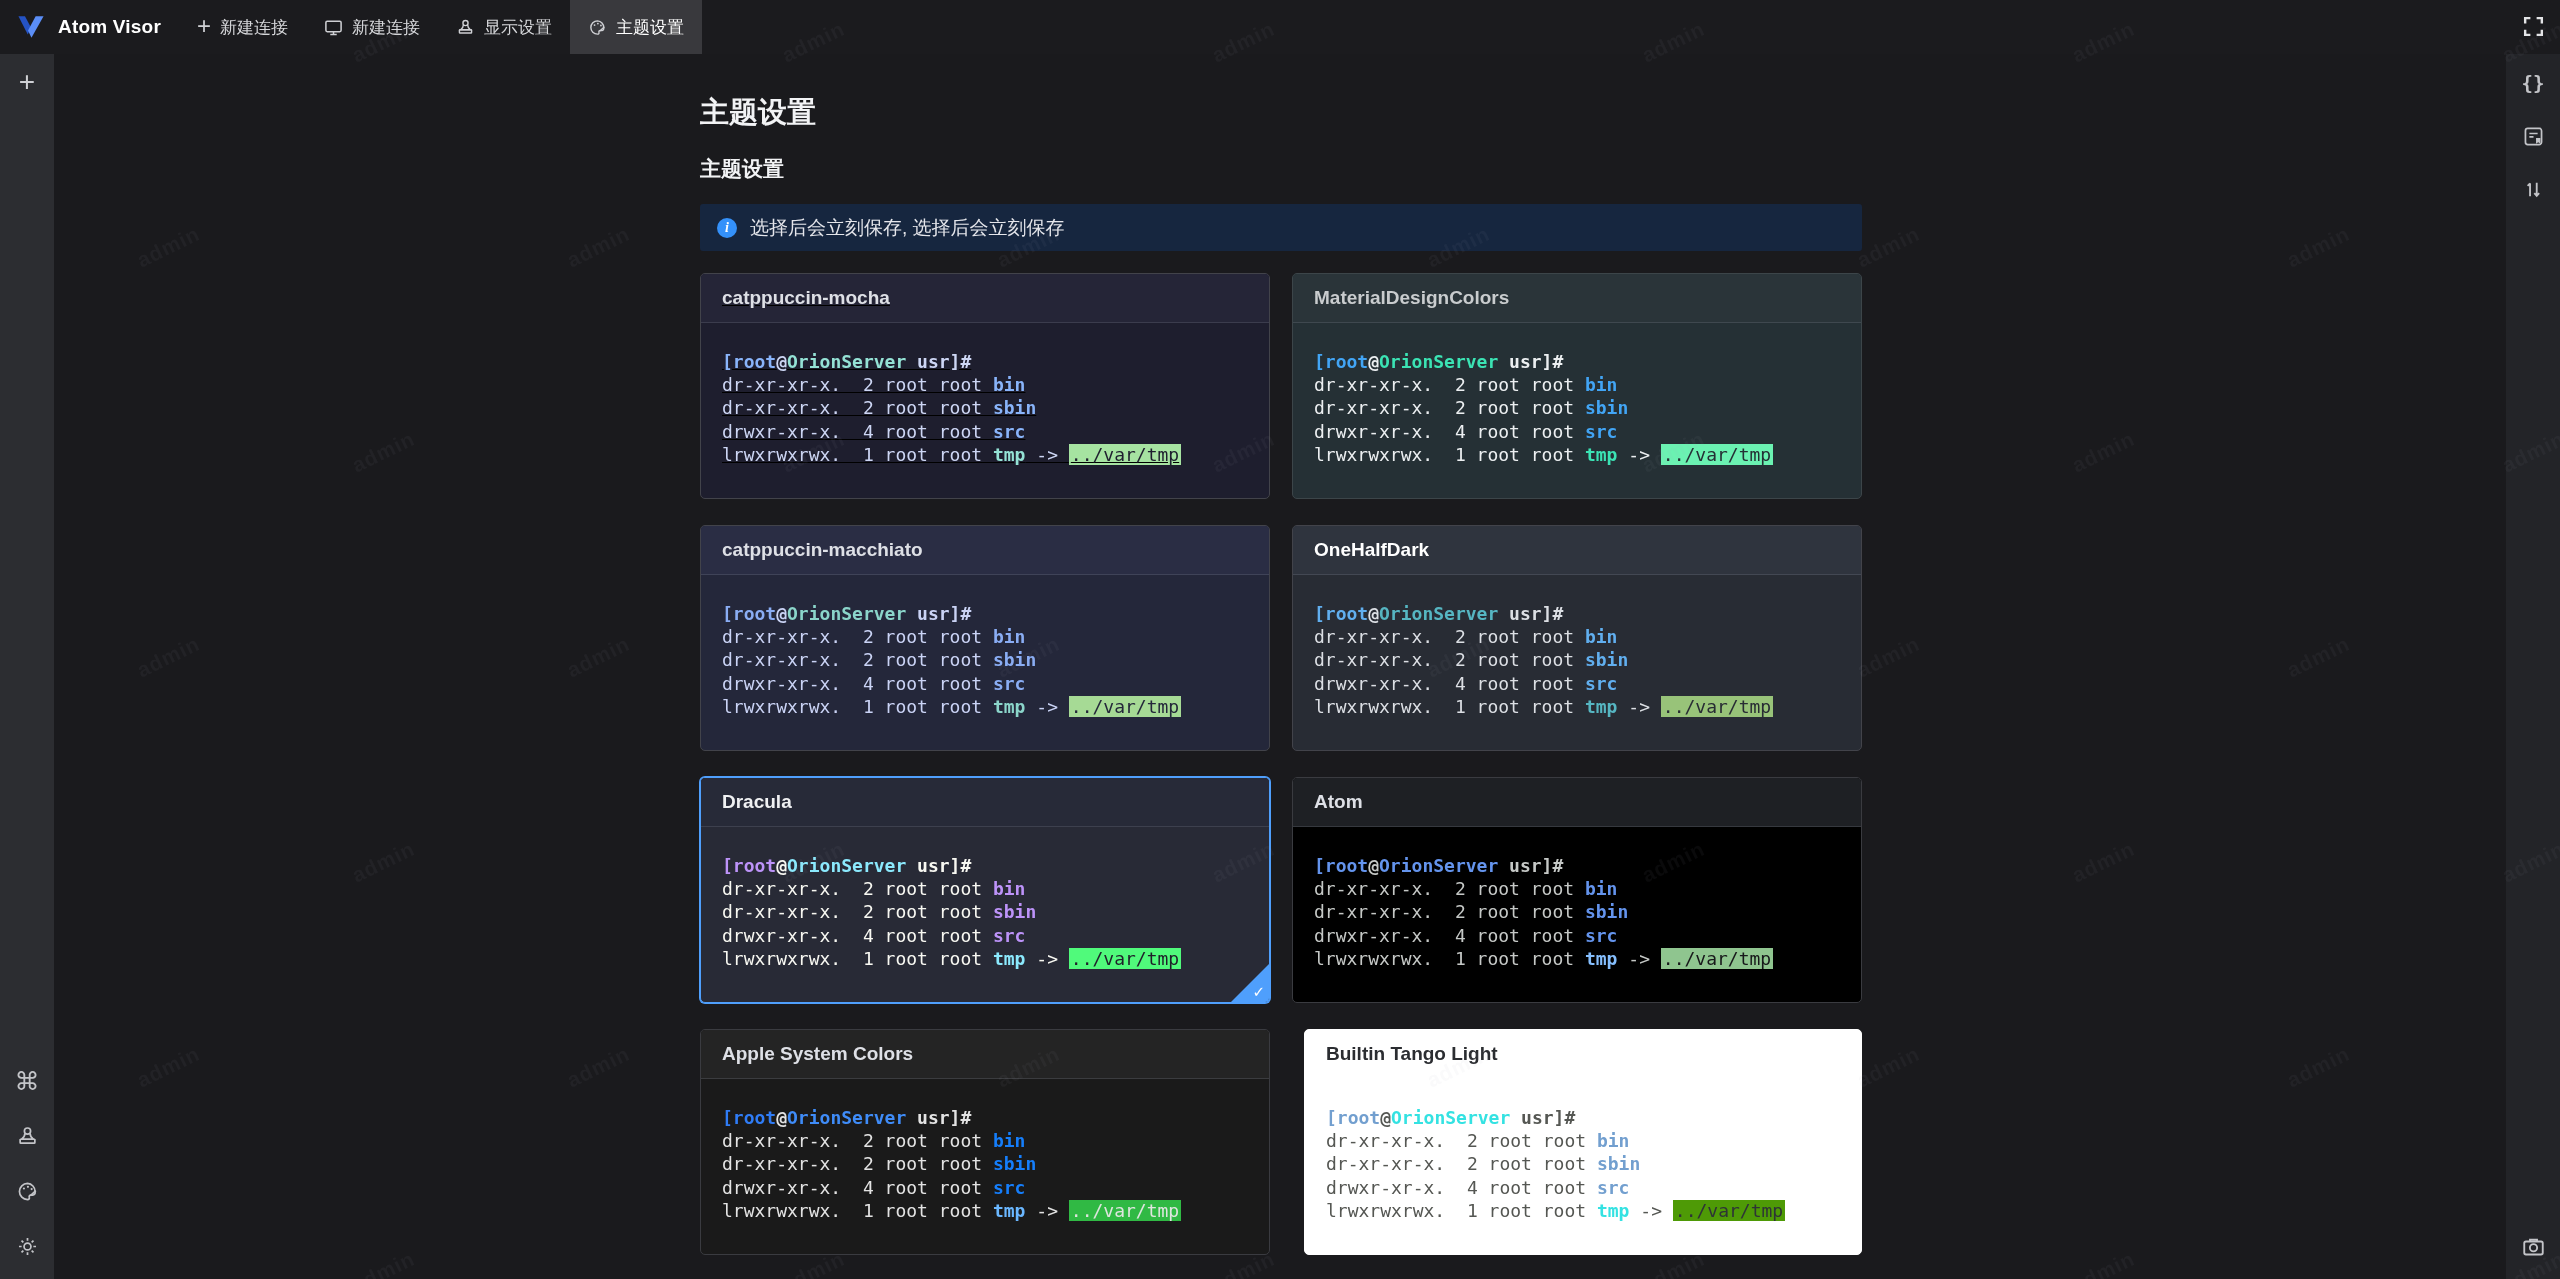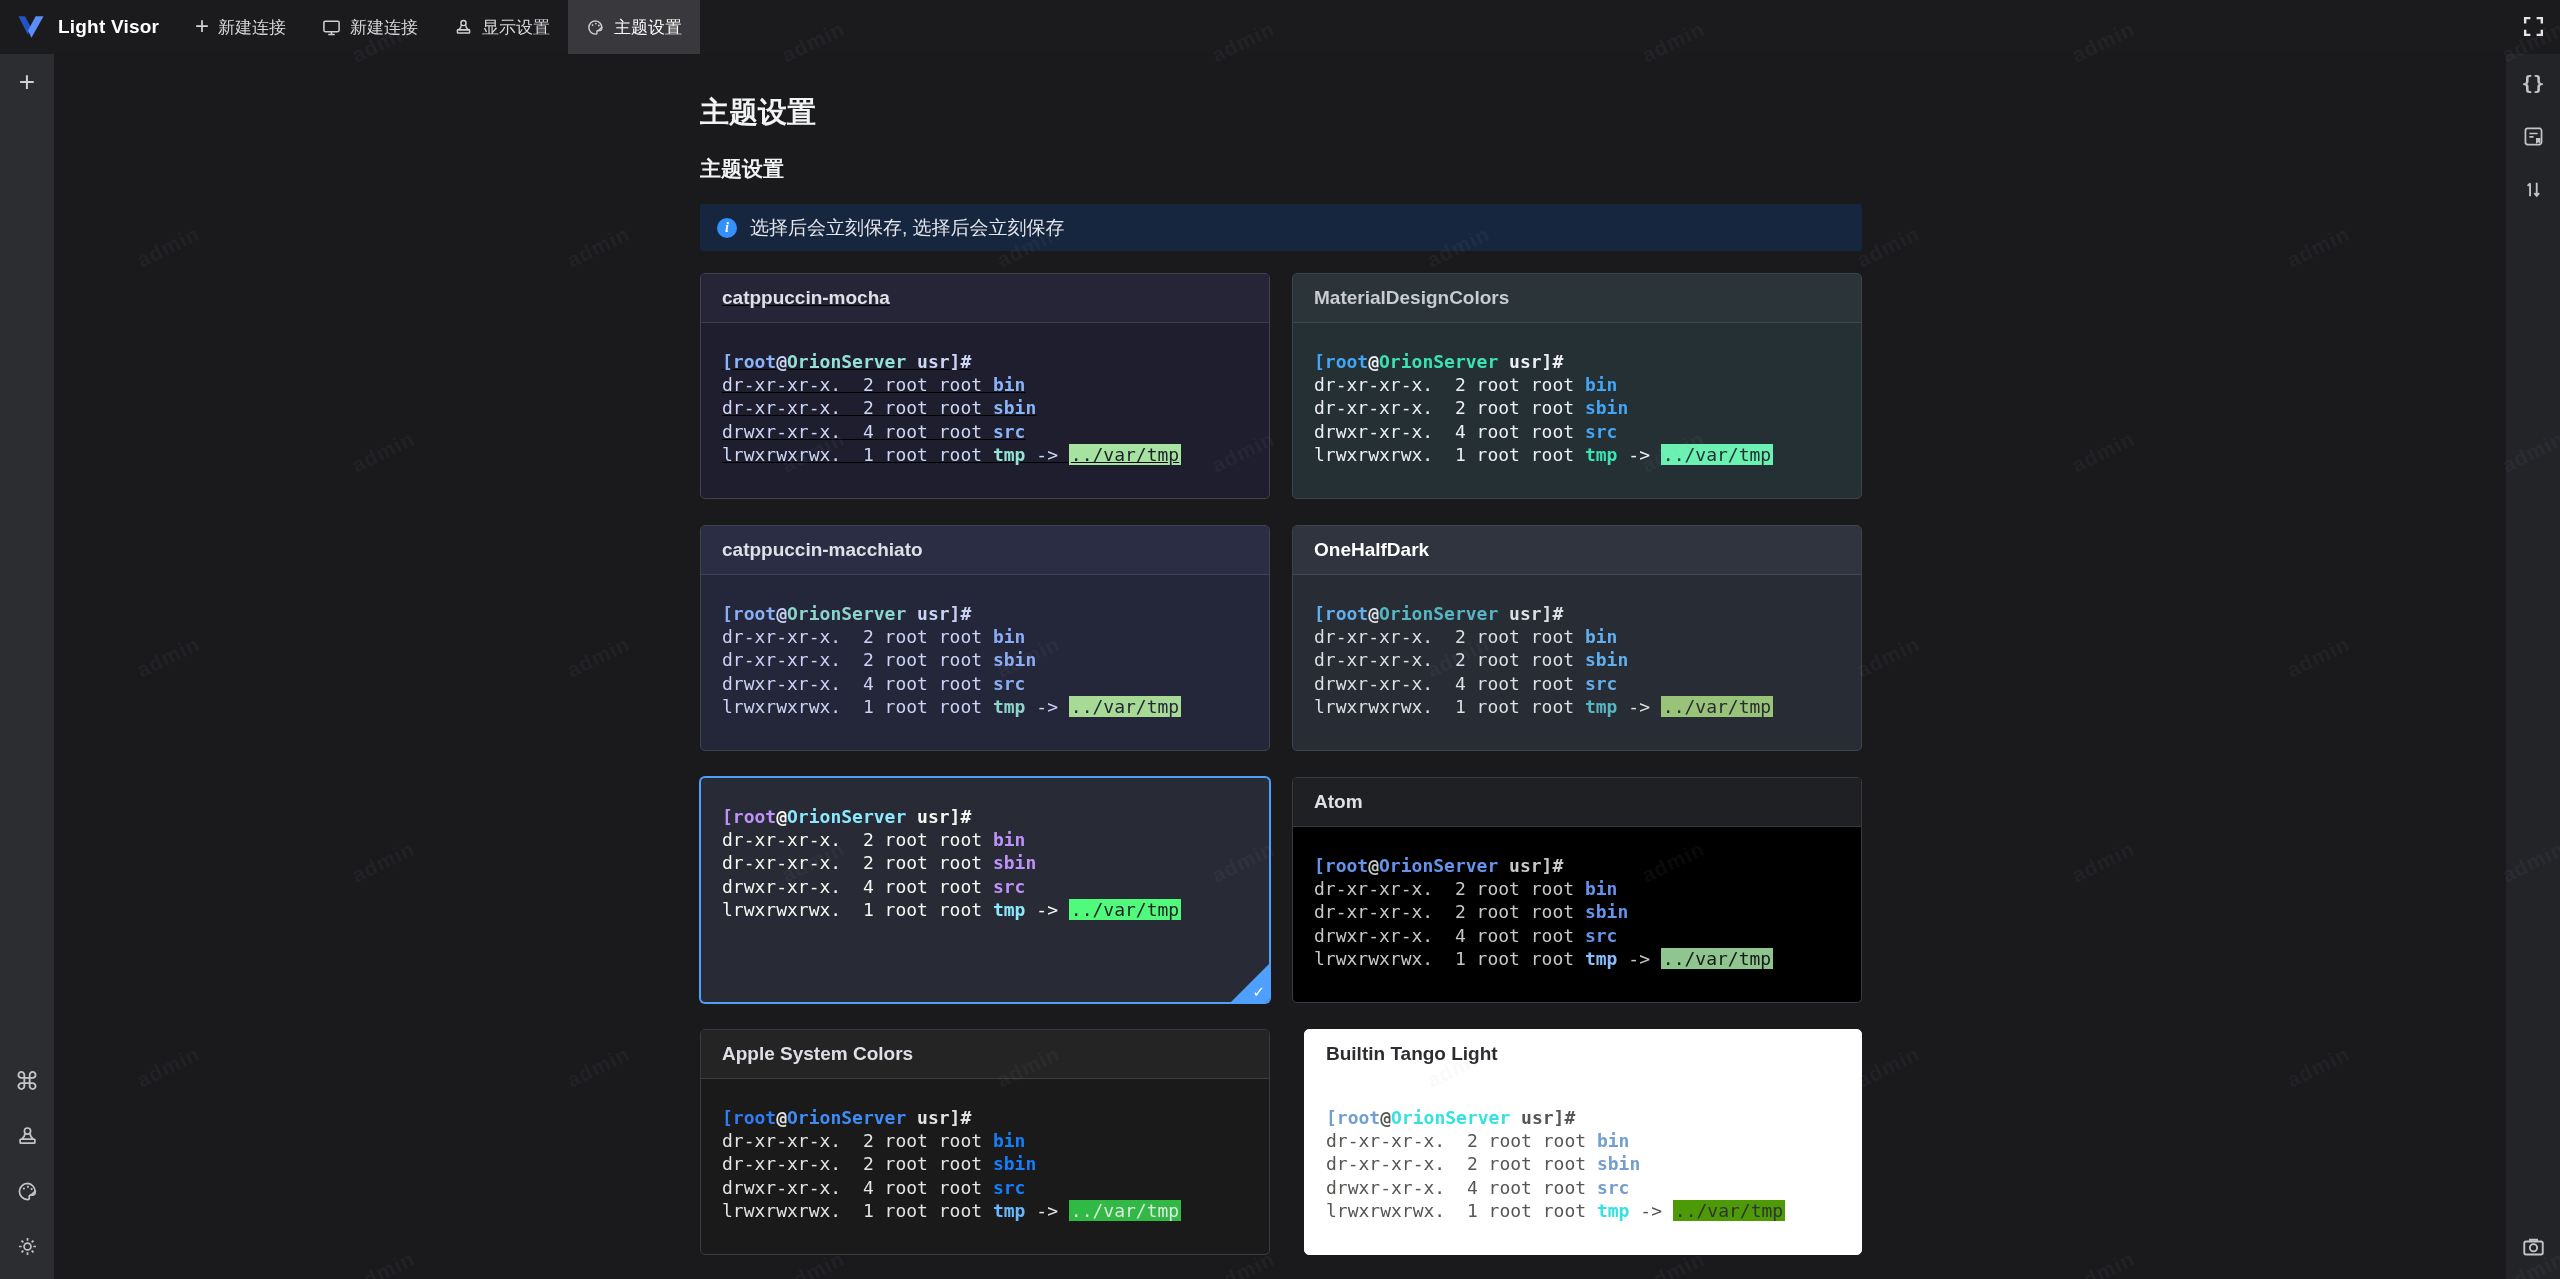--- a/index.html
+++ b/index.html
@@ -76,21 +76,21 @@
 <body>
 
 <header class="navbar">
   <div class="brand">
     <span>
       <svg width="30" height="26" viewBox="0 0 32 28">
         <path d="M2.5 2.5 L12.5 22 L16 14.5 L9.5 2.5 Z" fill="#2553c4"></path>
         <path d="M29.5 2.5 L16.5 25.5 L12.8 17.8 L21 2.5 Z" fill="#5b8ef7"></path>
       </svg>
     </span>
-    <span class="brand-text">Light Visor</span>
+    <span class="brand-text">Atom Visor</span>
   </div>
   <nav class="nav-items">
     <div class="nav-item">
       <span class="nicon plus-glyph">+</span>
       <span>新建连接</span>
     </div>
     <div class="nav-item">
       <span class="nicon">
         <svg width="19" height="19" viewBox="0 0 20 20" fill="none" stroke="currentColor" stroke-width="1.6">
           <rect x="2" y="3.4" width="16" height="11" rx="1.4"></rect>
@@ -204,20 +204,21 @@
       </div>
       <div class="card" style="background: rgb(36, 39, 58); border-color: rgb(66, 67, 74);">
         <div class="card-head" style="background: rgb(42, 45, 68); color: rgb(222, 224, 230);">catppuccin-macchiato</div>
         <div class="term" style="color: rgb(202, 211, 245);"><div class="tl"><span style="color: rgb(138, 173, 244); font-weight: bold;">[root</span><span style="font-weight: bold;">@</span><span style="color: rgb(139, 213, 202); font-weight: bold;">OrionServer</span><span style="font-weight: bold;"> usr]#</span></div><div class="tl"><span>dr-xr-xr-x.  2 root root </span><span style="color: rgb(138, 173, 244); font-weight: bold;">bin</span></div><div class="tl"><span>dr-xr-xr-x.  2 root root </span><span style="color: rgb(138, 173, 244); font-weight: bold;">sbin</span></div><div class="tl"><span>drwxr-xr-x.  4 root root </span><span style="color: rgb(138, 173, 244); font-weight: bold;">src</span></div><div class="tl"><span>lrwxrwxrwx.  1 root root </span><span style="color: rgb(139, 213, 202); font-weight: bold;">tmp</span><span> -&gt; </span><span class="link" style="color: rgb(36, 39, 58); background: rgb(166, 218, 149);">../var/tmp</span></div></div>
       </div>
       <div class="card" style="background: rgb(40, 44, 52); border-color: rgb(66, 67, 74);">
         <div class="card-head" style="background: rgb(47, 52, 62); color: #ffffff;">OneHalfDark</div>
         <div class="term" style="color: rgb(220, 223, 228);"><div class="tl"><span style="color: rgb(97, 175, 239); font-weight: bold;">[root</span><span style="font-weight: bold;">@</span><span style="color: rgb(86, 182, 194); font-weight: bold;">OrionServer</span><span style="font-weight: bold;"> usr]#</span></div><div class="tl"><span>dr-xr-xr-x.  2 root root </span><span style="color: rgb(97, 175, 239); font-weight: bold;">bin</span></div><div class="tl"><span>dr-xr-xr-x.  2 root root </span><span style="color: rgb(97, 175, 239); font-weight: bold;">sbin</span></div><div class="tl"><span>drwxr-xr-x.  4 root root </span><span style="color: rgb(97, 175, 239); font-weight: bold;">src</span></div><div class="tl"><span>lrwxrwxrwx.  1 root root </span><span style="color: rgb(86, 182, 194); font-weight: bold;">tmp</span><span> -&gt; </span><span class="link" style="color: rgb(40, 44, 52); background: rgb(152, 195, 121);">../var/tmp</span></div></div>
       </div>
       <div class="card selected" style="background: rgb(40, 42, 54);">
+        <div class="card-head" style="background: rgb(39, 42, 56); color: rgb(240, 241, 243);">Dracula</div>
         <div class="term" style="color: rgb(248, 248, 242);"><div class="tl"><span style="color: rgb(189, 147, 249); font-weight: bold;">[root</span><span style="font-weight: bold;">@</span><span style="color: rgb(139, 233, 253); font-weight: bold;">OrionServer</span><span style="font-weight: bold;"> usr]#</span></div><div class="tl"><span>dr-xr-xr-x.  2 root root </span><span style="color: rgb(189, 147, 249); font-weight: bold;">bin</span></div><div class="tl"><span>dr-xr-xr-x.  2 root root </span><span style="color: rgb(189, 147, 249); font-weight: bold;">sbin</span></div><div class="tl"><span>drwxr-xr-x.  4 root root </span><span style="color: rgb(189, 147, 249); font-weight: bold;">src</span></div><div class="tl"><span>lrwxrwxrwx.  1 root root </span><span style="color: rgb(139, 233, 253); font-weight: bold;">tmp</span><span> -&gt; </span><span class="link" style="color: rgb(31, 32, 41); background: rgb(80, 250, 123);">../var/tmp</span></div></div>
         <div class="sel-badge" style="border-bottom-color: rgb(79, 159, 252);"></div>
         <span class="sel-check">✓</span>
       </div>
       <div class="card" style="background: #000000; border-color: rgb(58, 59, 64);">
         <div class="card-head" style="background: rgb(30, 32, 36); color: rgb(222, 224, 230);">Atom</div>
         <div class="term" style="color: rgb(197, 200, 198);"><div class="tl"><span style="color: rgb(100, 148, 237); font-weight: bold;">[root</span><span style="font-weight: bold;">@</span><span style="color: rgb(100, 148, 237); font-weight: bold;">OrionServer</span><span style="font-weight: bold;"> usr]#</span></div><div class="tl"><span>dr-xr-xr-x.  2 root root </span><span style="color: rgb(100, 148, 237); font-weight: bold;">bin</span></div><div class="tl"><span>dr-xr-xr-x.  2 root root </span><span style="color: rgb(100, 148, 237); font-weight: bold;">sbin</span></div><div class="tl"><span>drwxr-xr-x.  4 root root </span><span style="color: rgb(100, 148, 237); font-weight: bold;">src</span></div><div class="tl"><span>lrwxrwxrwx.  1 root root </span><span style="color: rgb(133, 190, 253); font-weight: bold;">tmp</span><span> -&gt; </span><span class="link" style="color: rgb(23, 24, 26); background: rgb(143, 197, 143);">../var/tmp</span></div></div>
       </div>
       <div class="card" style="background: rgb(26, 26, 26); border-color: rgb(58, 59, 64);">
         <div class="card-head" style="background: rgb(36, 36, 36); color: rgb(222, 224, 230);">Apple System Colors</div>

